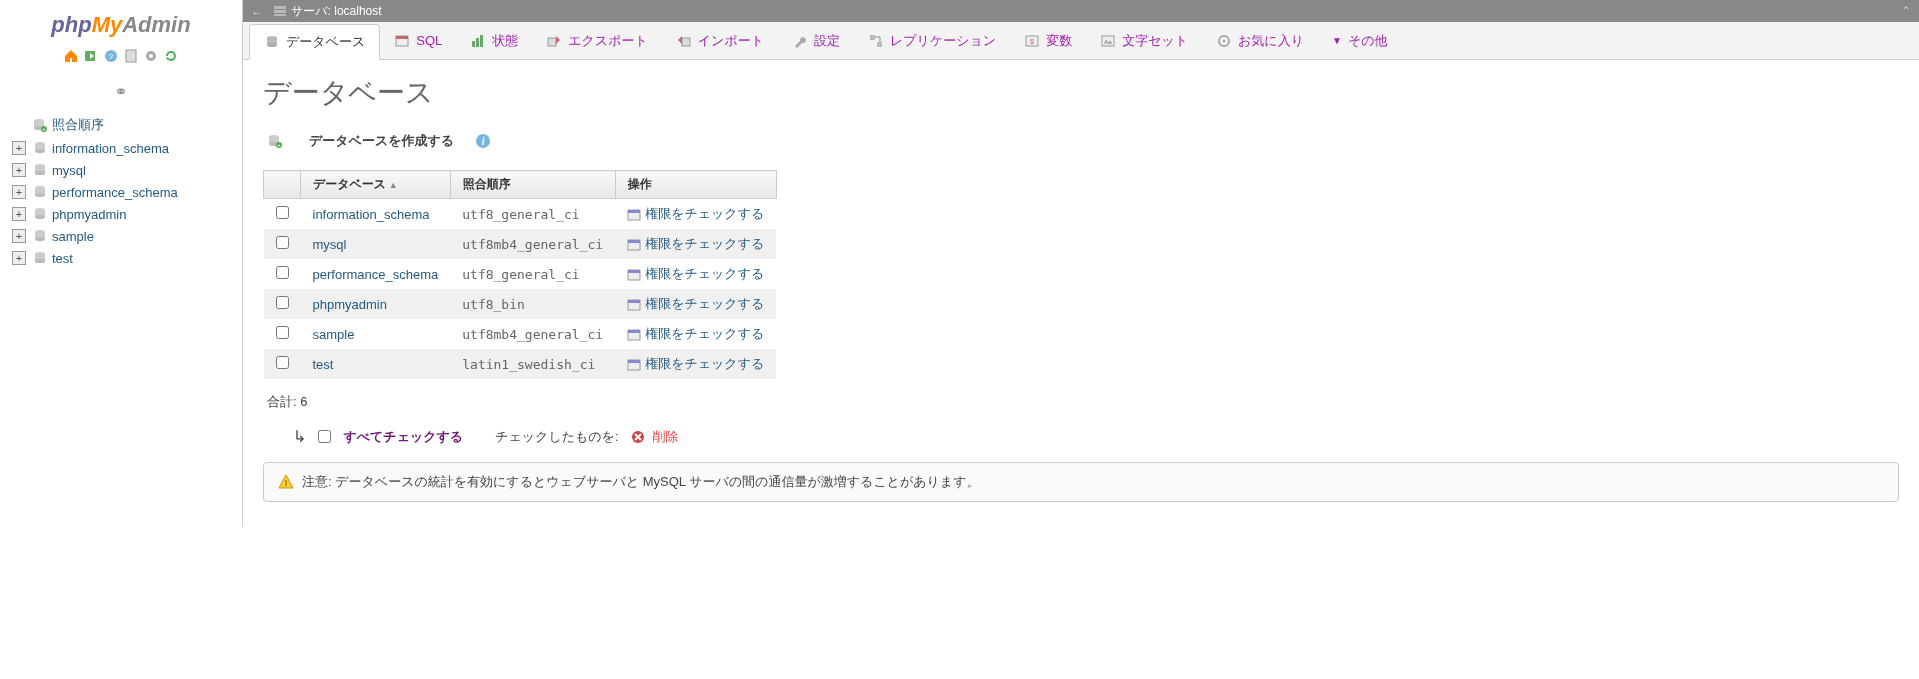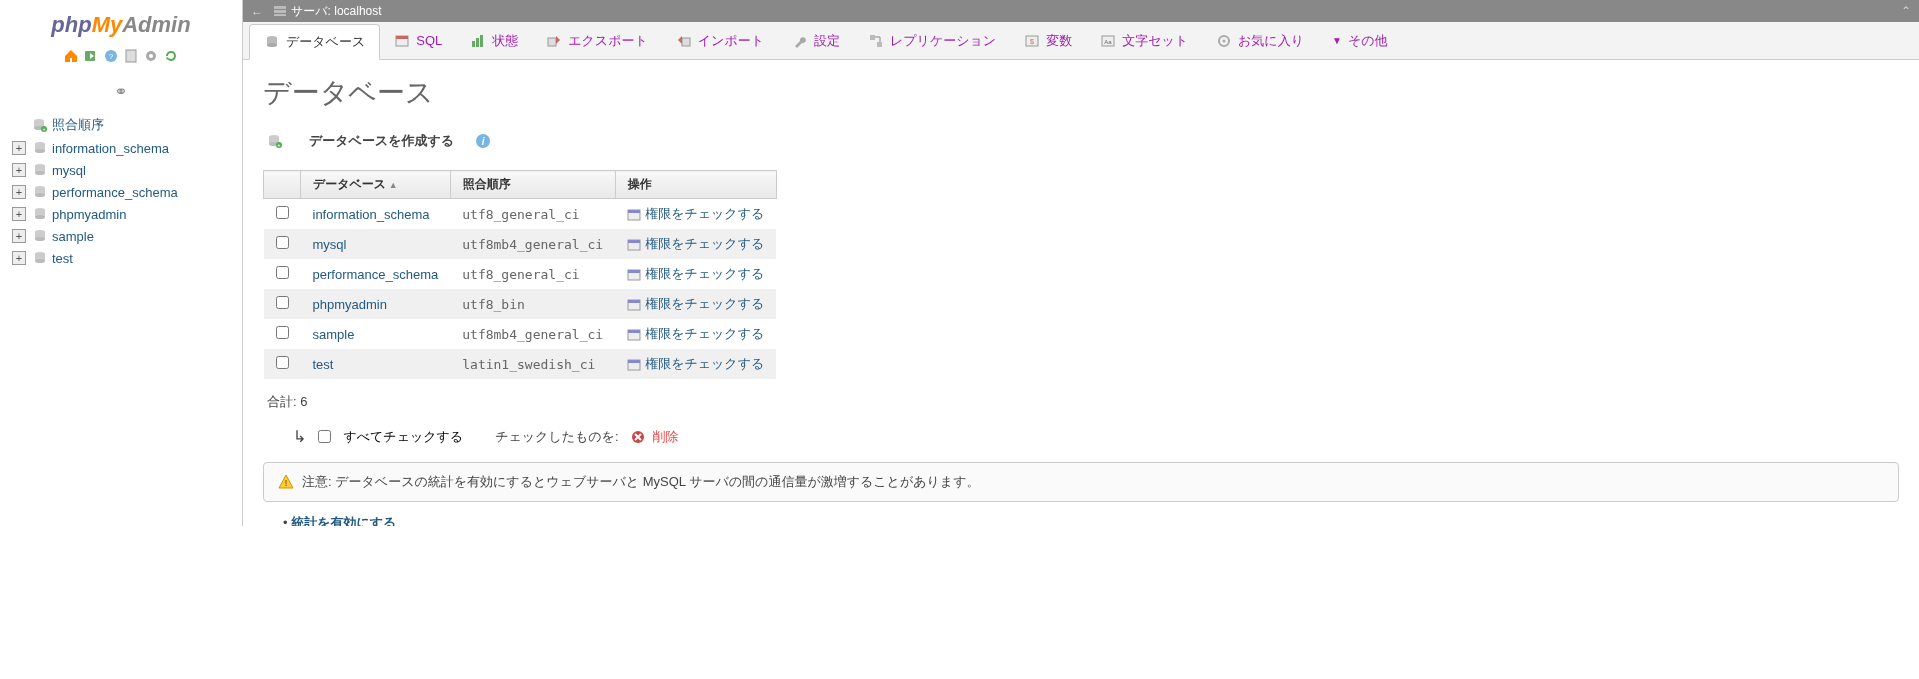--- a/index.html
+++ b/index.html
@@ -59,21 +59,21 @@
 .db-table td.dbname a { color: #235a81; text-decoration: none; }
 .db-table td.collation { font-family: monospace; color: #666; }
 .db-table td.action a { color: #235a81; text-decoration: none; }
 .action-ic { width: 14px; height: 14px; display: inline-block; vertical-align: middle; margin-right: 4px; }
 .chk { margin: 0; }
 
 .total-row { font-weight: normal; padding: 6px 4px; }
 
 .check-all-row { display: flex; align-items: center; gap: 12px; padding: 10px 4px 16px 30px; }
 .arrow-up { font-size: 16px; }
-.ca-label { color: #000000; }
+.ca-label { color: #701a75; font-weight: bold; }
 .ca-with { color: #444; margin-left: 20px; }
 .del-link { display: flex; align-items: center; gap: 4px; color: #ef4444; cursor: pointer; }
 
 .notice { border: 1px solid #ccc; background: #fafafa; padding: 10px 14px; border-radius: 4px; display: flex; align-items: center; gap: 8px; color: #444; margin-bottom: 12px; }
 .warn-ic { width: 16px; height: 16px; display: inline-block; }
 
 .stats-link { margin-left: 20px; }
 .stats-link a { color: #235a81; font-weight: bold; text-decoration: none; }
 .stats-link::before { content: "• "; color: #444; }
 
@@ -435,18 +435,15 @@
       <div class="notice">
         <span class="warn-ic">
             <svg viewBox="0 0 16 16">
               <path d="M8 1l7 13H1z" fill="#fc3" stroke="#c90"></path>
               <text x="8" y="12" font-size="9" text-anchor="middle" fill="#630">!</text>
             </svg>
           </span>
         <span>注意: データベースの統計を有効にするとウェブサーバと MySQL サーバの間の通信量が激増することがあります。</span>
       </div>
 
-      <div class="stats-link">
-        <a>統計を有効にする</a>
-      </div>
     </div>
   </main>
 </div>
 
 </body></html>

